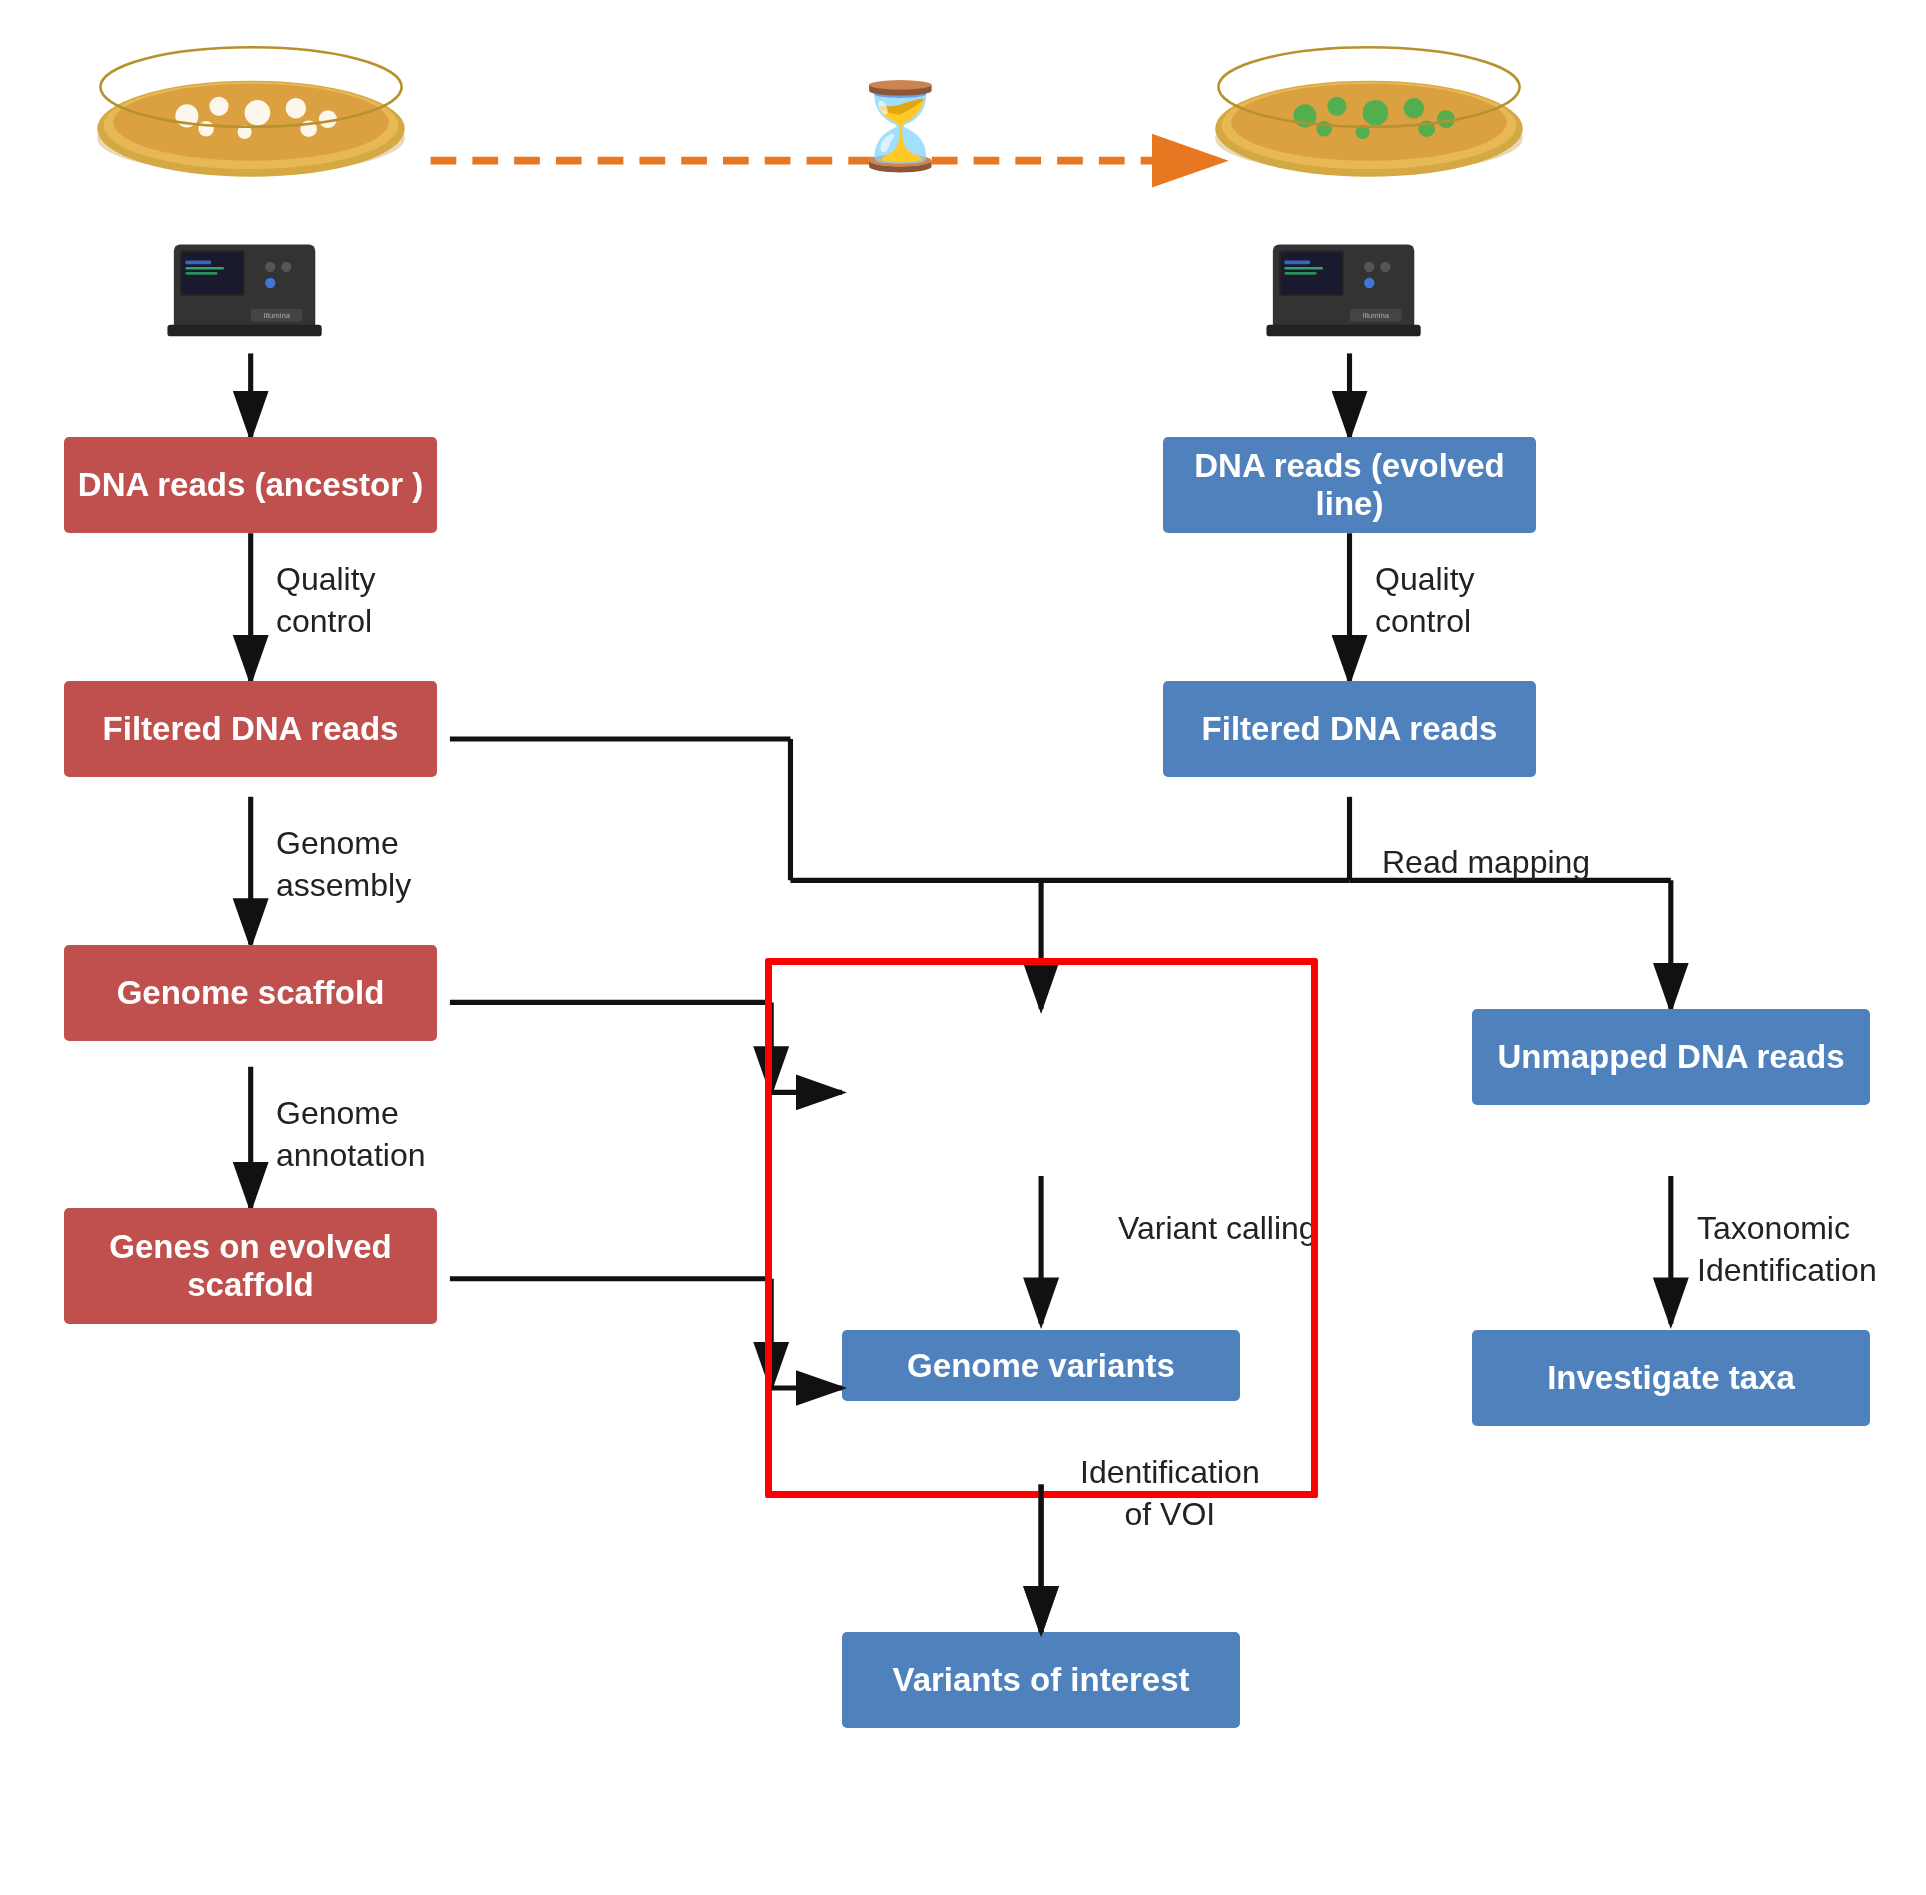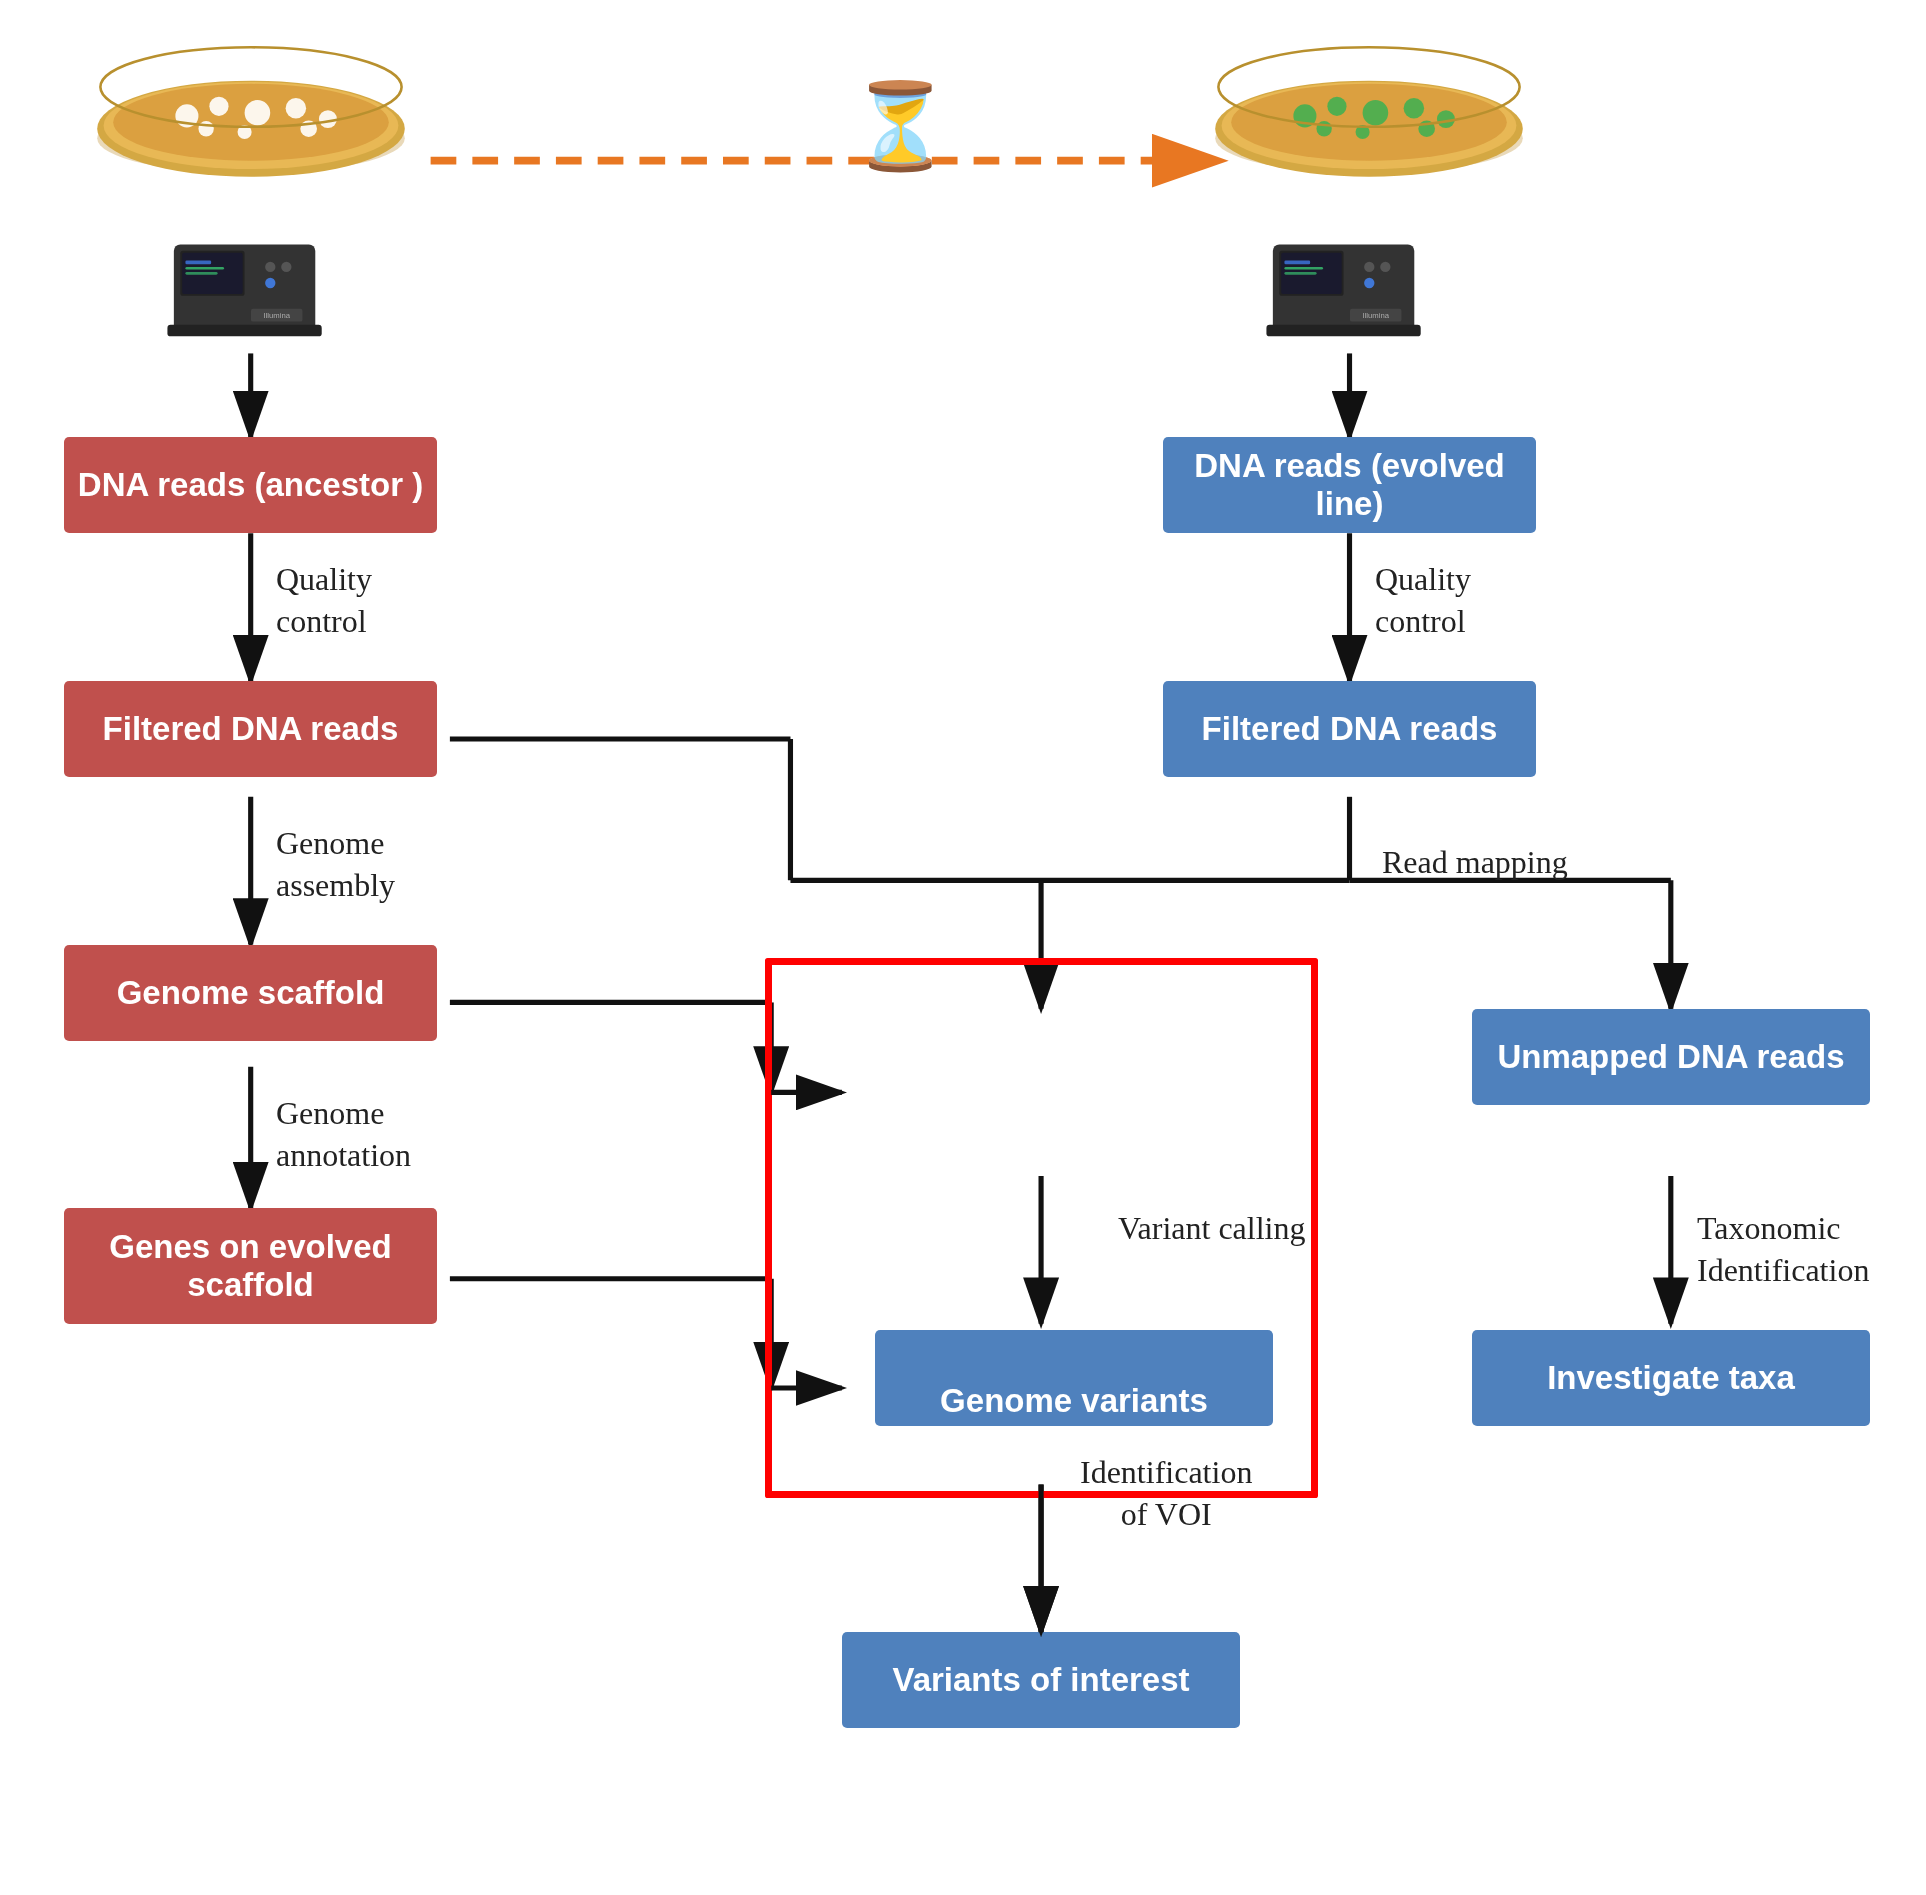--- a/index.html
+++ b/index.html
@@ -55,21 +55,21 @@
     
     .petri {
       position: absolute;
     }
 
     
     .label-text {
       position: absolute;
       font-size: 32px;
       color: #222;
-      font-family: Liberation Serif, serif;
+      font-family: Liberation Sans, sans-serif;
       line-height: 1.3;
     }
 
     
     .red-border-box {
       position: absolute;
       border: 7.7px solid red;
       border-radius: 2.6px;
       pointer-events: none;
     }
@@ -264,21 +264,21 @@
 
   <div class="label-text" style="left: 1118px; top: 1208px;">Variant calling</div>
 
   <div class="label-text" style="left: 1697px; top: 1208px; white-space: pre-line;">Taxonomic
 Identification</div>
 
   <div class="box box-red" style="left: 64px; top: 1208px; width: 373px; height: 116px;">
     <span>Genes on evolved scaffold</span>
   </div>
 
-  <div class="box box-blue" style="left: 875px; top: 1330px; width: 398px; height: 96px; align-items: flex-end;">
+  <div class="box box-blue" style="left: 842px; top: 1330px; width: 398px; height: 71px;">
     <span>Genome variants</span>
   </div>
 
   <div class="box box-blue" style="left: 1472px; top: 1330px; width: 398px; height: 96px;">
     <span>Investigate taxa</span>
   </div>
 
   <div class="label-text" style="left: 1080px; top: 1452px; white-space: pre-line; text-align: center;">Identification
 of VOI</div>
 

